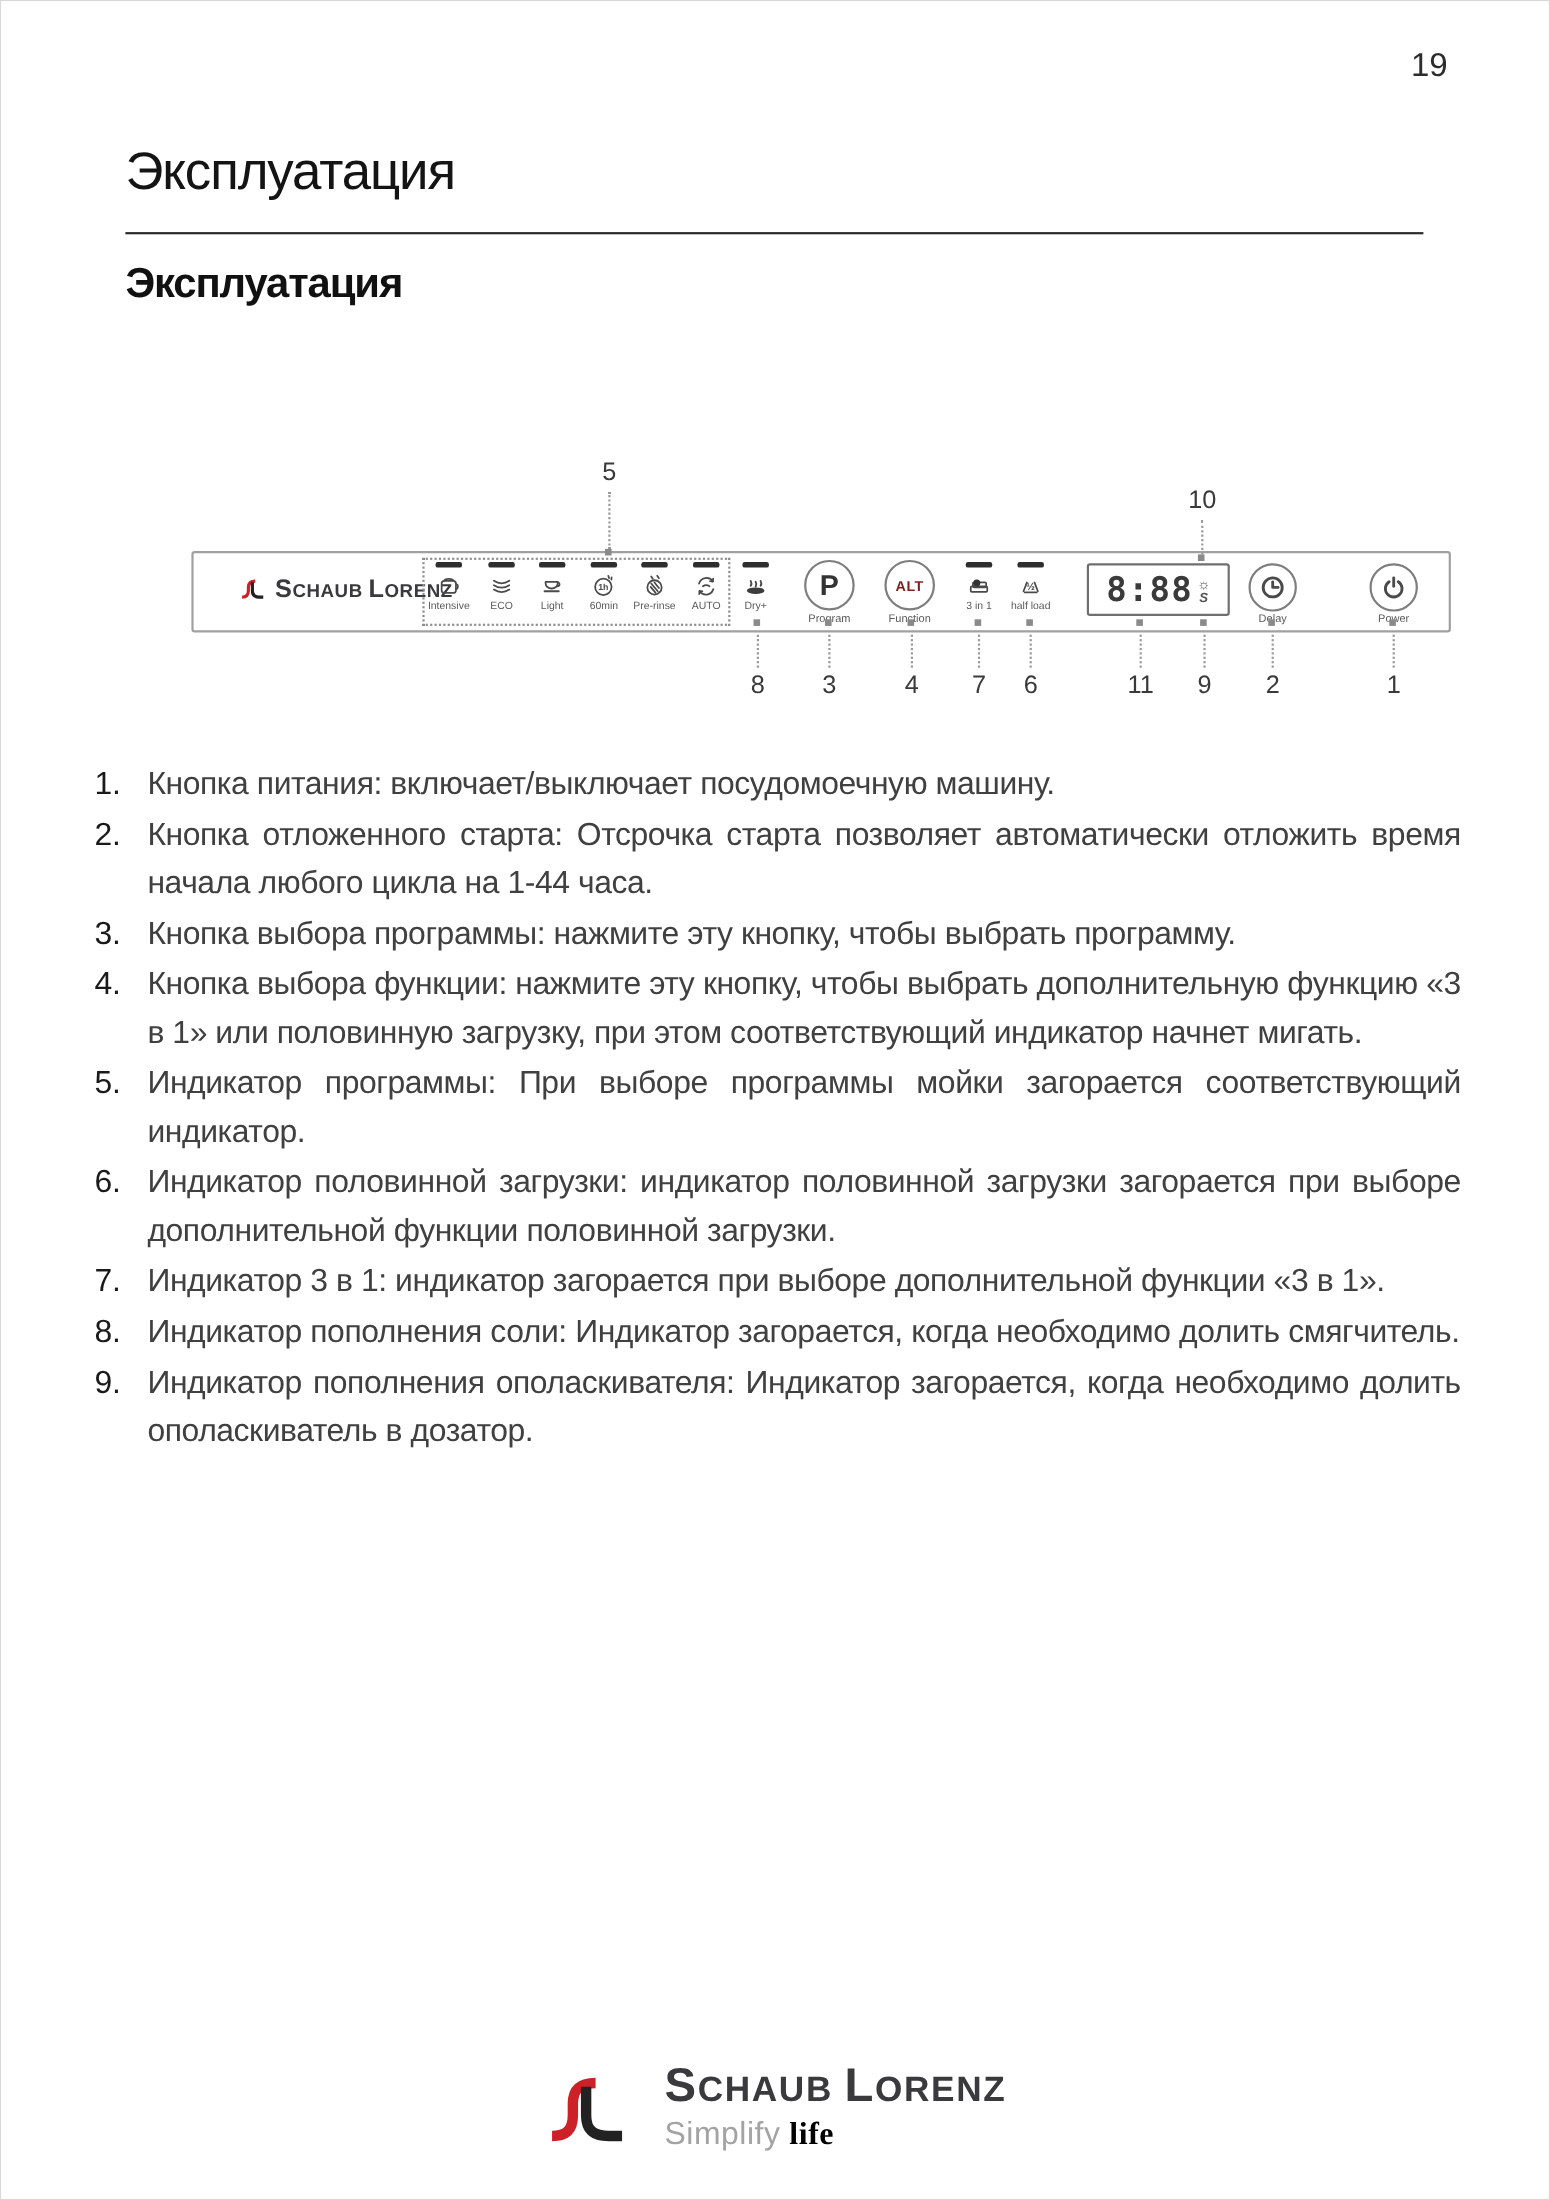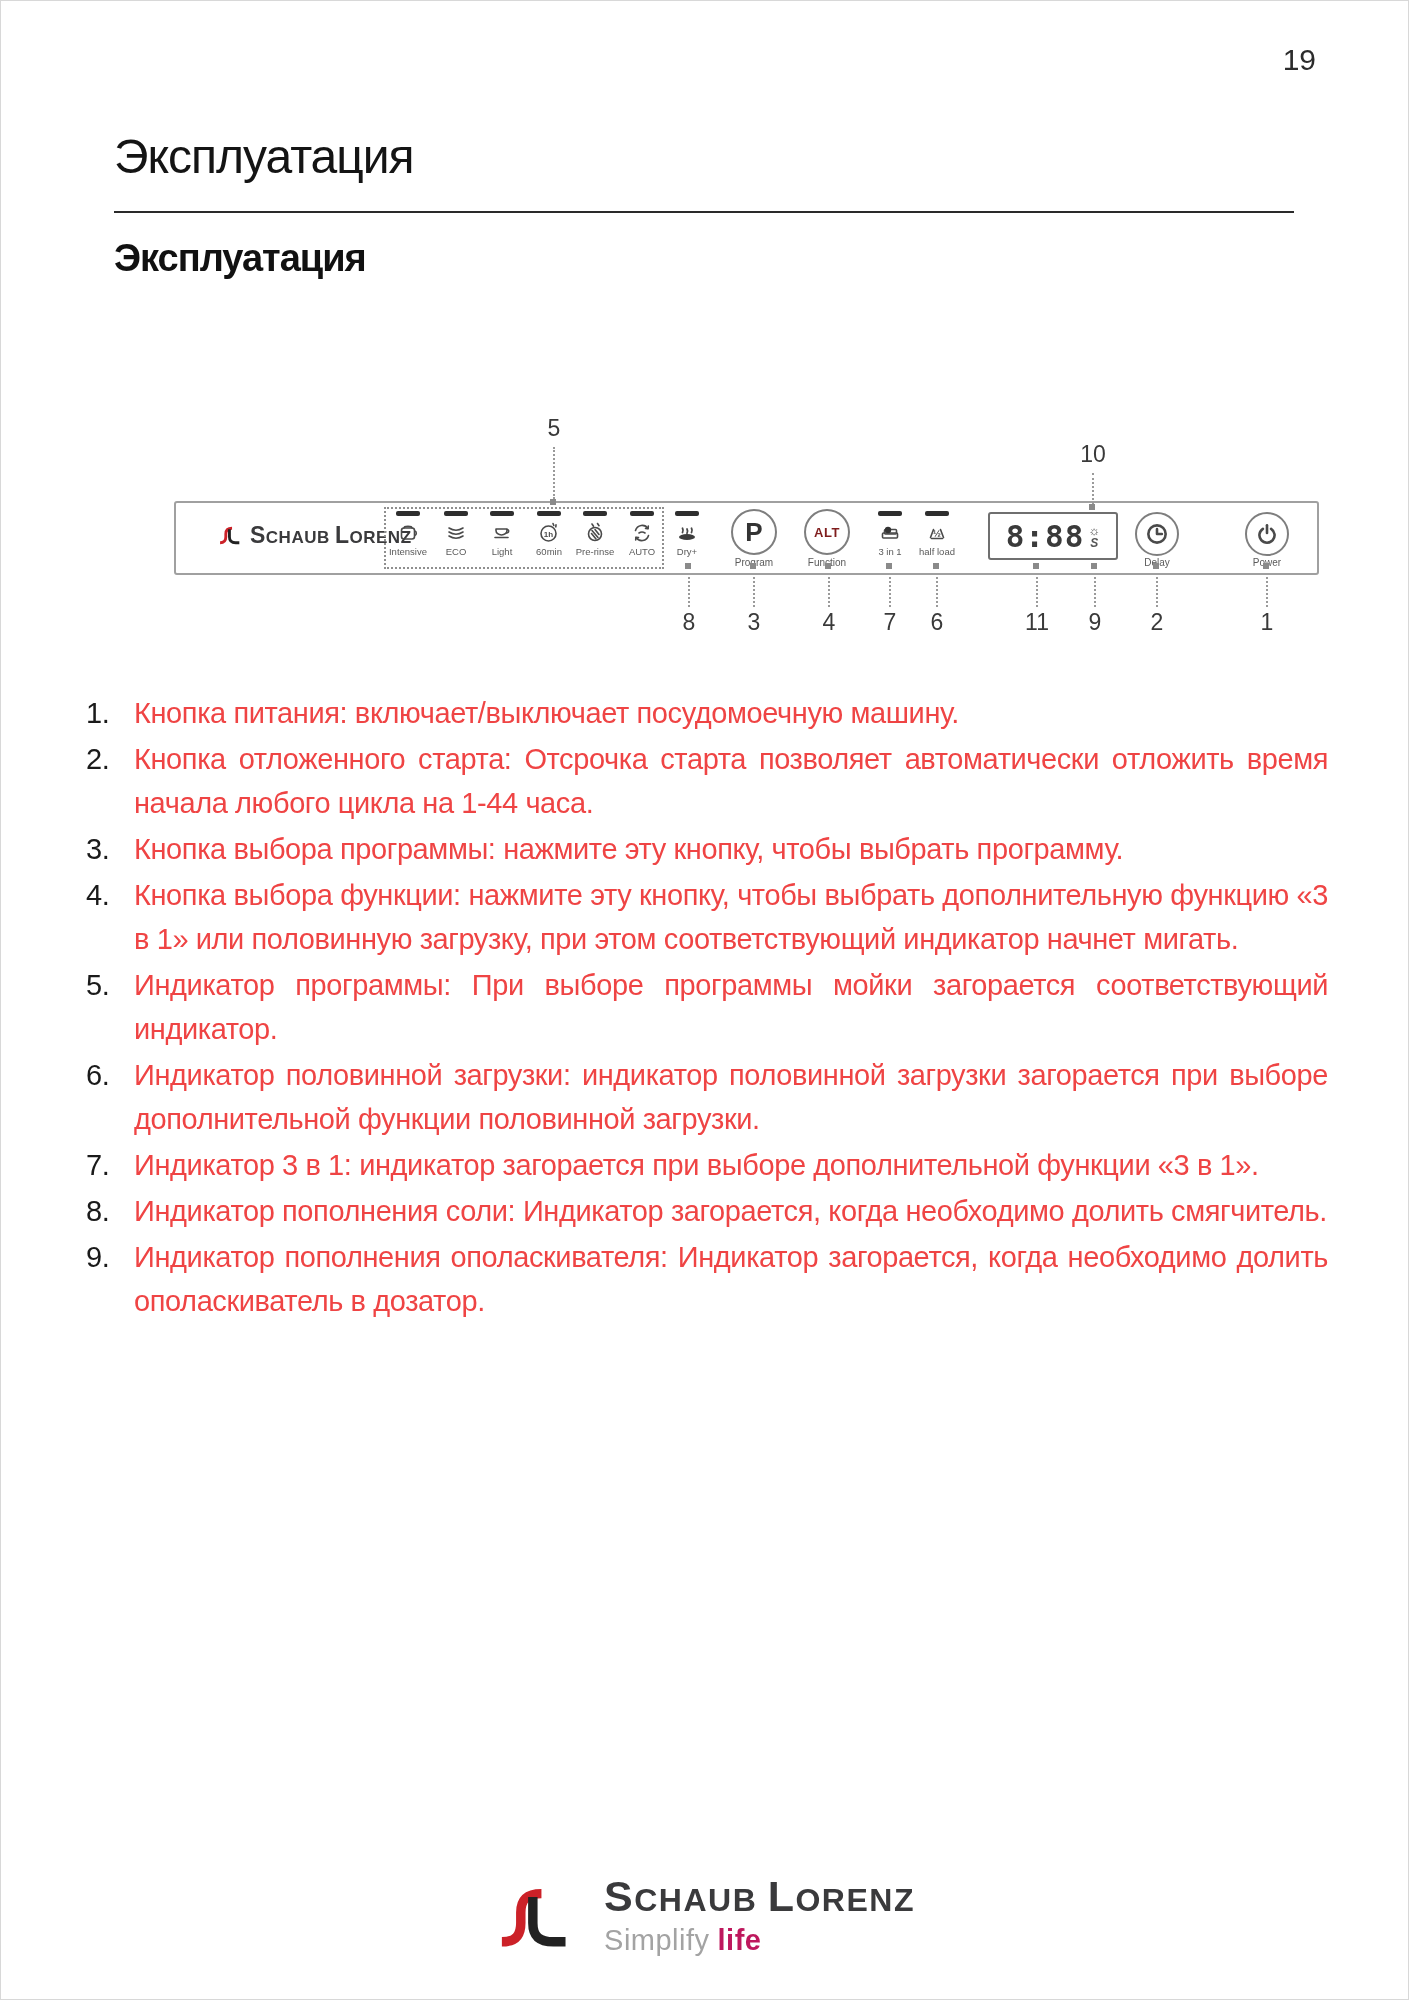--- a/index.html
+++ b/index.html
@@ -35,30 +35,30 @@
   .disp-ic .sun{font-size:13px;}
   .disp-ic .rinse{font-size:12px;font-weight:700;font-style:italic;}
   
   .co-line{position:absolute;border-left:2px dotted #9a9a9a;width:0;}
   .co-sq{position:absolute;width:6px;height:6px;background:#8a8a8a;}
   .co-num{position:absolute;transform:translateX(-50%);font-size:23px;color:#3a3a3a;}
   
   .list{position:absolute;left:85px;top:690px;width:1242px;}
   .li{display:flex;margin-bottom:2px;}
   .li .num{flex:0 0 48px;font-size:29px;line-height:44px;letter-spacing:-0.4px;}
-  .li .txt{flex:1;font-size:29px;line-height:44px;text-align:justify;letter-spacing:-0.4px;color:#ef4444;}
+  .li .txt{flex:1;font-size:29px;line-height:44px;text-align:justify;letter-spacing:-0.4px;color:#404040;}
   
   .footer{position:absolute;left:0;top:1872px;width:100%;display:flex;justify-content:center;}
   .flogo{display:grid;grid-template-columns:100px auto;column-gap:10px;align-items:center;}
   .fglyph{grid-row:1 / span 2;}
   .fbrand{font-size:32px;font-weight:700;color:#3a3a3c;letter-spacing:1.5px;white-space:nowrap;line-height:1;}
   .fbrand .bw::first-letter{font-size:43px;}
   .ftag{font-size:29px;line-height:1.1;margin-top:4px;letter-spacing:0.5px;}
   .ftag .gray{color:#a3a3a3;}
-  .ftag .red{color:#be185d;font-weight:700;margin-left:8px;}
+  .ftag .red{color:#000000;font-weight:700;margin-left:8px;font-family:Liberation Serif, serif;}
   svg{stroke:#4a4a4a;fill:none;stroke-width:1.6;stroke-linecap:round;stroke-linejoin:round;}
   svg text{stroke:none;fill:#4a4a4a;}
 </style>
 </head>
 <body>
 
 <div class="page">
 
   <div class="pagenum">19</div>
   <div class="h1">Эксплуатация</div>

